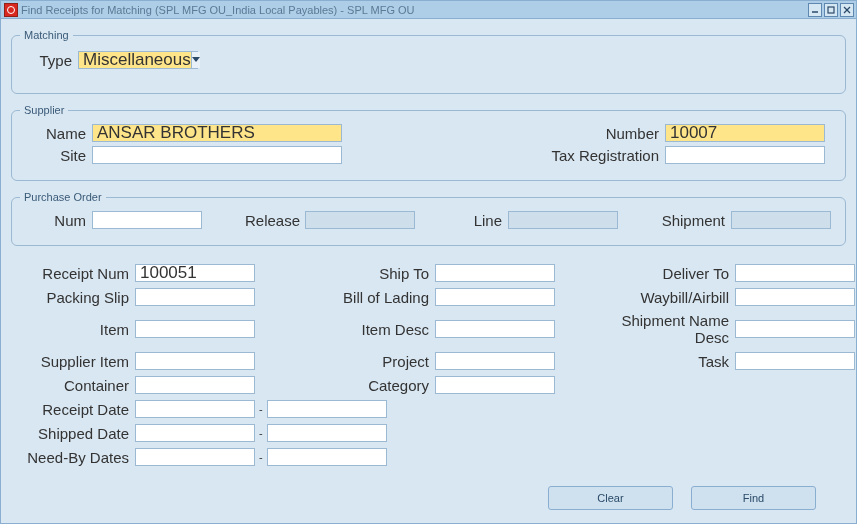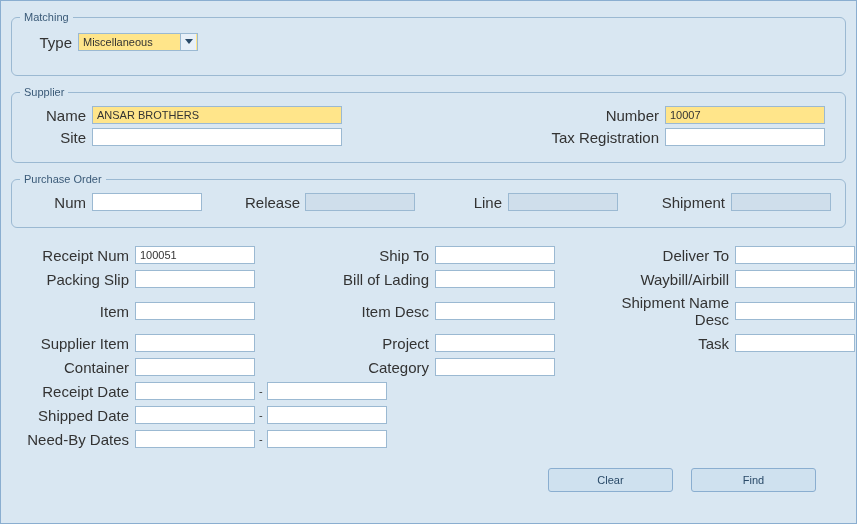--- a/index.html
+++ b/index.html
@@ -84,21 +84,21 @@
   .label {
     text-align: right;
     padding-right: 6px;
     color: #333;
     font-size: 15px;
   }
   input[type=text], .select {
     height: 18px;
     border: 1px solid #9bb9d2;
     background: #fff;
-    font-size: 11px;
+    font-size: 17px;
     padding: 0 4px;
     color: #333;
   }
   input[type=text]:disabled, .disabled {
     background: #cfdeeb;
     color: #555;
   }
   .select {
     display: flex;
     align-items: center;
@@ -175,20 +175,42 @@
     font-size: 11px;
     display: flex;
     align-items: center;
     justify-content: center;
   }
 </style>
 </head>
 <body>
 
 <div class="window">
+  <div class="titlebar">
+    <div class="titlebar-icon"></div>
+    <div class="titlebar-text">Find Receipts for Matching (SPL MFG OU_India Local Payables) - SPL MFG OU</div>
+    <div class="win-controls">
+      <div class="win-btn">
+        <svg width="8" height="8">
+            <line x1="1" y1="6" x2="7" y2="6" stroke="#2a4a68" stroke-width="1.5"></line>
+          </svg>
+      </div>
+      <div class="win-btn">
+        <svg width="8" height="8">
+            <rect x="1" y="1" width="6" height="6" fill="none" stroke="#2a4a68" stroke-width="1.2"></rect>
+          </svg>
+      </div>
+      <div class="win-btn">
+        <svg width="8" height="8">
+            <line x1="1" y1="1" x2="7" y2="7" stroke="#2a4a68" stroke-width="1.3"></line>
+            <line x1="7" y1="1" x2="1" y2="7" stroke="#2a4a68" stroke-width="1.3"></line>
+          </svg>
+      </div>
+    </div>
+  </div>
 
   <div class="content">
 
     <fieldset>
       <legend>Matching</legend>
       <div class="row matching-row">
         <div class="label">Type</div>
         <div class="select highlight">
           <span>Miscellaneous</span>
           <span class="sel-arrow">

